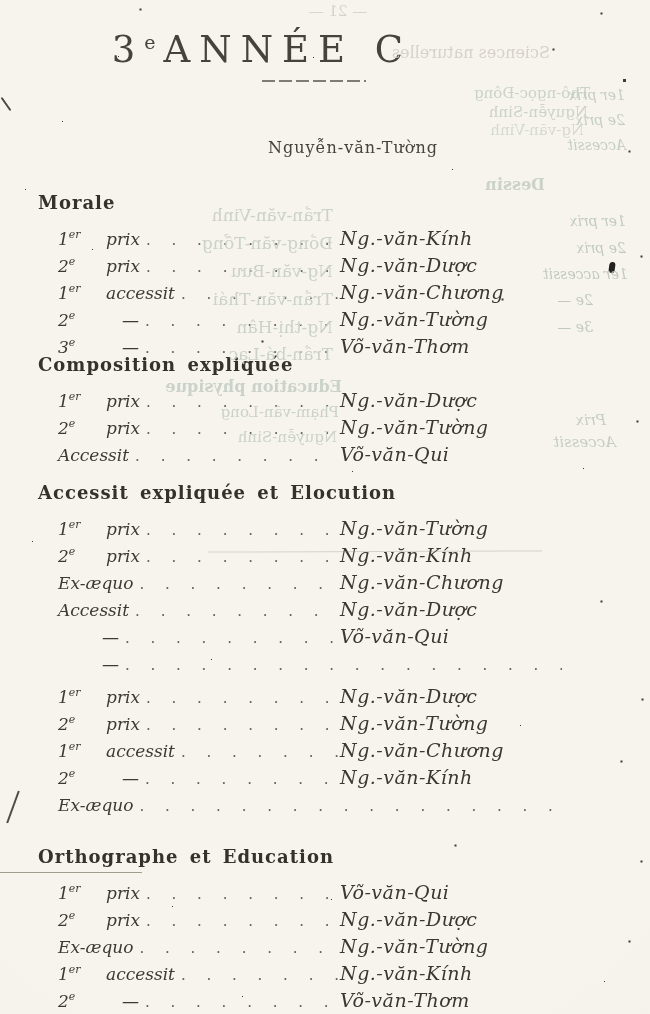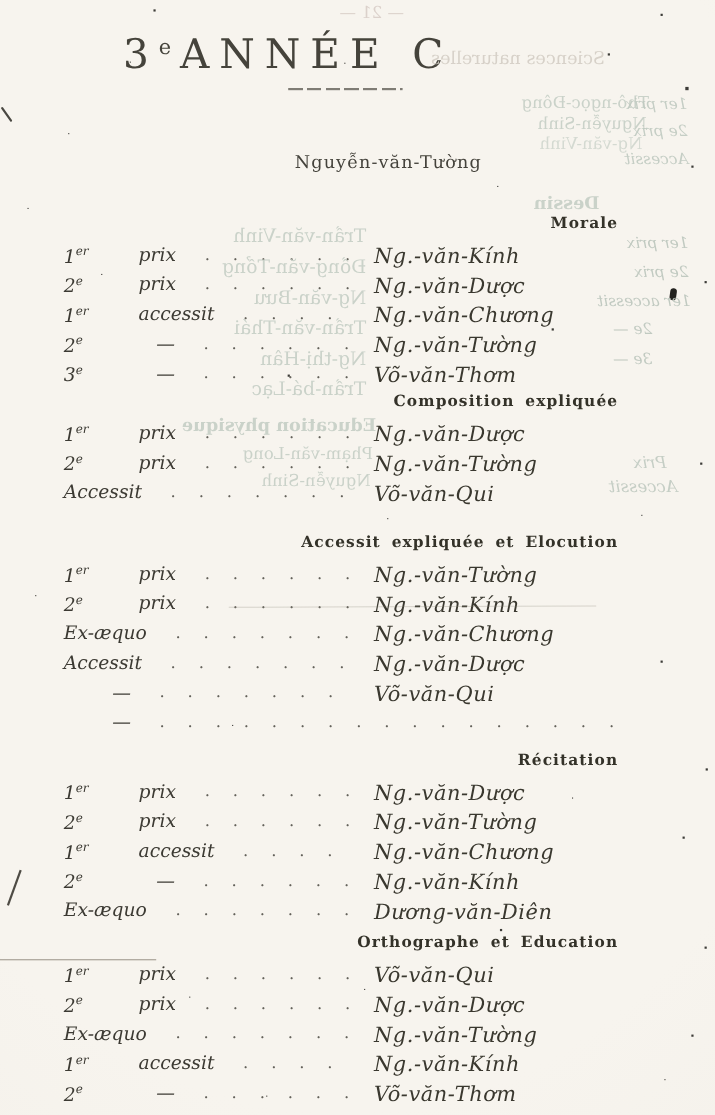--- a/index.html
+++ b/index.html
@@ -24,24 +24,24 @@
     font-size:20px;letter-spacing:2px;color:#403e37;
   }
   .laureate{
     position:absolute;top:138px;left:0;width:650px;text-align:center;
     font-size:16px;letter-spacing:1px;color:#45433c;margin-left:28px;
   }
   
   .section{position:absolute;left:38px;width:524px;}
   .sec0{top:192px}.sec1{top:354px}.sec2{top:482px}.sec3{top:680px}.sec4{top:846px}
   .heading{
-    text-align:right;font-weight:bold;font-size:14px;letter-spacing:1px;
+    text-align:left;font-weight:bold;font-size:18px;letter-spacing:1px;
     color:#343229;line-height:22px;margin-bottom:8px;word-spacing:4px;
   }
-  .row{display:flex;align-items:flex-start;height:27px;padding-left:20px;box-sizing:border-box;gap:20px;}
+  .row{display:flex;align-items:flex-end;height:27px;padding-left:20px;box-sizing:border-box;}
   .rank{width:48px;flex:none;font-style:italic;font-size:17px;color:#3c3a33;}
   .rank sup{font-size:11px;}
   .lbl{flex:none;font-style:italic;font-size:17px;color:#3c3a33;white-space:nowrap;}
   .row.dash-ranked .lbl{margin-left:16px;}
   .row.dash-bare .lbl{margin-left:44px;}
   .dots{
     flex:1;overflow:hidden;white-space:nowrap;font-size:15px;letter-spacing:8px;
     color:#4a4841;padding:0 6px;opacity:.85;
   }
   .name{width:222px;flex:none;font-size:19px;letter-spacing:.5px;color:#3a382f;white-space:nowrap;font-style:italic;}
@@ -190,21 +190,20 @@
           <span class="lbl">—</span>
           <span class="dots">. . . . . . . . . . . . . . . . . .</span>
           <span class="name">Võ-văn-Qui</span>
         </div>
         <div class="row dash-bare">
           <span class="lbl">—</span>
           <span class="dots">. . . . . . . . . . . . . . . . . .</span>
         </div>
       </section>
       <section class="section sec3">
-        <div class="heading">Récitation</div>
         <div class="row">
           <span class="rank">1<sup>er</sup></span>
           <span class="lbl">prix</span>
           <span class="dots">. . . . . . . . . . . . . . . . . .</span>
           <span class="name">Ng.-văn-Dược</span>
         </div>
         <div class="row">
           <span class="rank">2<sup>e</sup></span>
           <span class="lbl">prix</span>
           <span class="dots">. . . . . . . . . . . . . . . . . .</span>
@@ -218,21 +217,20 @@
         </div>
         <div class="row dash-ranked">
           <span class="rank">2<sup>e</sup></span>
           <span class="lbl">—</span>
           <span class="dots">. . . . . . . . . . . . . . . . . .</span>
           <span class="name">Ng.-văn-Kính</span>
         </div>
         <div class="row">
           <span class="lbl">Ex-æquo</span>
           <span class="dots">. . . . . . . . . . . . . . . . . .</span>
-          <span class="name">Dương-văn-Diên</span>
         </div>
       </section>
       <section class="section sec4">
         <div class="heading">Orthographe et Education</div>
         <div class="row">
           <span class="rank">1<sup>er</sup></span>
           <span class="lbl">prix</span>
           <span class="dots">. . . . . . . . . . . . . . . . . .</span>
           <span class="name">Võ-văn-Qui</span>
         </div>

